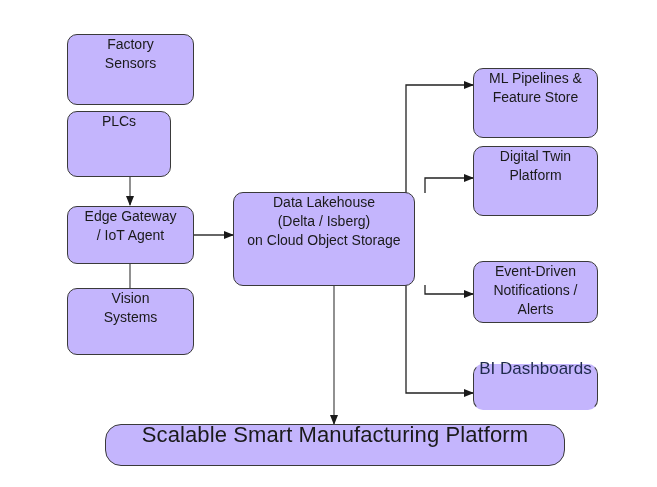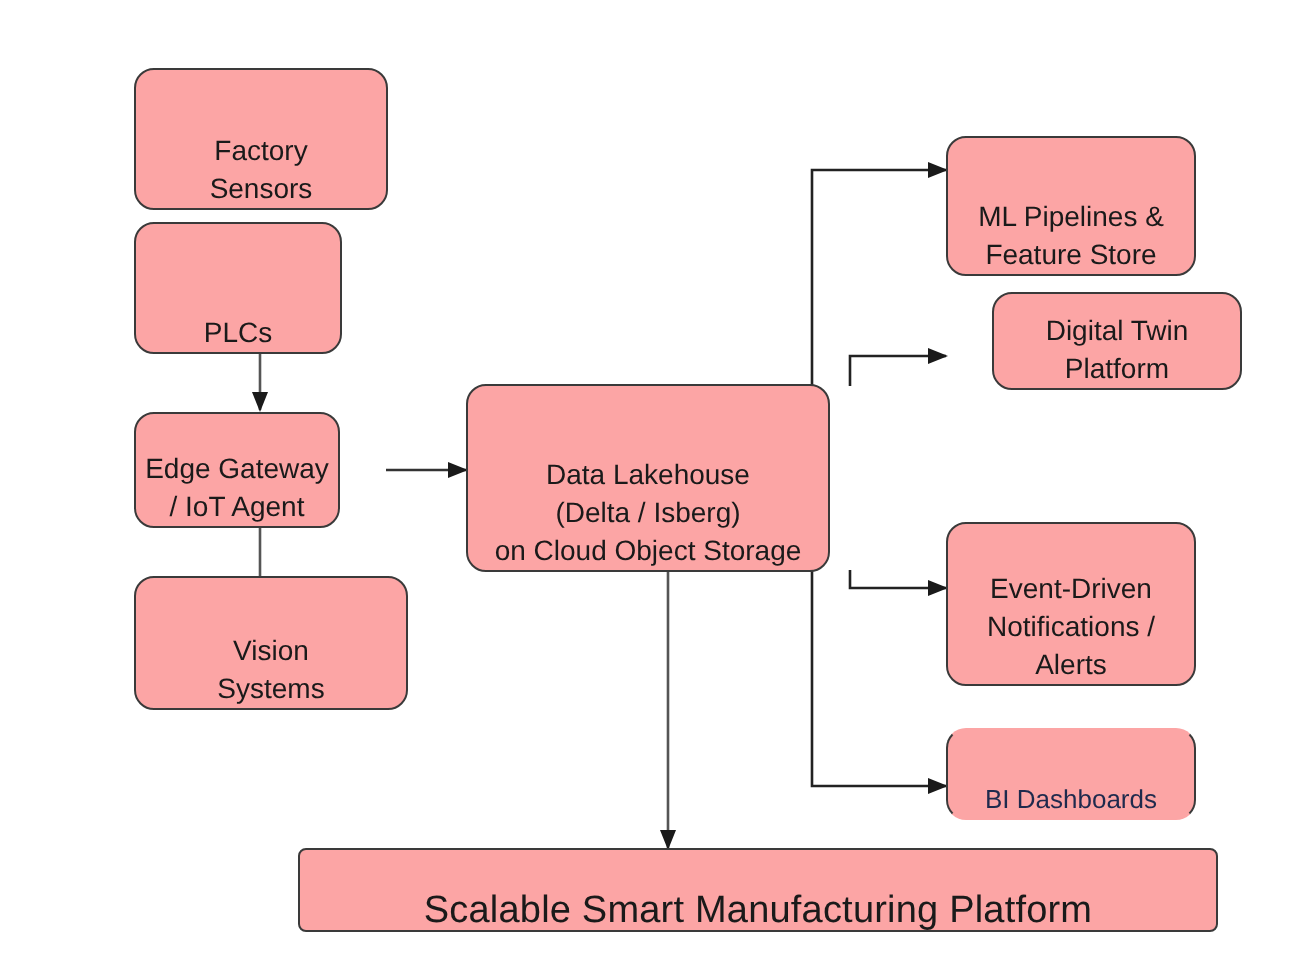--- a/index.html
+++ b/index.html
@@ -1,24 +1,24 @@
 <!DOCTYPE html>
 <html><head>
 <meta charset="utf-8">
 <style>
   html, body { margin: 0; padding: 0; background: #ffffff; }
   body { width: 657px; height: 487px; position: relative; overflow: hidden;
          font-family: "Liberation Sans", "DejaVu Sans", sans-serif; color: #1a1a1a; }
   #diagram { position: absolute; left: 0; top: 0; }
   .box { position: absolute; box-sizing: border-box; border: 1.3px solid #3a3a3a;
-         border-radius: 10px; background: #fca5a5; display: flex; align-items: flex-end;
+         border-radius: 10px; background: #c4b5fd; display: flex; align-items: flex-start;
          justify-content: center; text-align: center; font-size: 14px; line-height: 19px; }
   .box span { white-space: pre-line; }
-  .box.bottom { font-size: 19px; font-weight: 500; border-radius: 4px; letter-spacing: 0.1px; margin-left: 44px; }
-  .box.bi { border-top-color: transparent; border-bottom-color: transparent; font-size: 13px; color: #1f2a4d; }
+  .box.bottom { font-size: 22px; font-weight: 500; border-radius: 16px; letter-spacing: 0.1px; }
+  .box.bi { border-top-color: transparent; border-bottom-color: transparent; font-size: 17px; color: #1f2a4d; }
 </style>
 </head>
 <body>
 
 <svg id="diagram" width="657" height="487">
   <defs>
     <marker id="arr" markerWidth="10" markerHeight="10" refX="9" refY="5" orient="auto" markerUnits="userSpaceOnUse">
       <path d="M0,1 L10,5 L0,9 Z" fill="#1a1a1a"></path>
     </marker>
   </defs>
@@ -40,44 +40,44 @@
   <line x1="334" y1="285" x2="334" y2="424" stroke="#555" stroke-width="1.3" marker-end="url(#arr)"></line>
 </svg>
 
 <div class="box" style="left:67px;top:34px;width:127px;height:71px;">
   <span>Factory
 Sensors</span>
 </div>
 <div class="box" style="left:67px;top:111px;width:104px;height:66px;">
   <span>PLCs</span>
 </div>
-<div class="box" style="left:67px;top:206px;width:103px;height:58px;">
+<div class="box" style="left:67px;top:206px;width:127px;height:58px;">
   <span>Edge Gateway
 / IoT Agent</span>
 </div>
-<div class="box" style="left:67px;top:288px;width:137px;height:67px;">
+<div class="box" style="left:67px;top:288px;width:127px;height:67px;">
   <span>Vision
 Systems</span>
 </div>
 
 <div class="box" style="left:233px;top:192px;width:182px;height:94px;">
   <span>Data Lakehouse
 (Delta / Isberg)
 on Cloud Object Storage</span>
 </div>
 
 <div class="box" style="left:473px;top:68px;width:125px;height:70px;">
   <span>ML Pipelines &amp; 
 Feature Store</span>
 </div>
-<div class="box" style="left:496px;top:146px;width:125px;height:49px;">
+<div class="box" style="left:473px;top:146px;width:125px;height:70px;">
   <span>Digital Twin
 Platform</span>
 </div>
-<div class="box" style="left:473px;top:261px;width:125px;height:82px;">
+<div class="box" style="left:473px;top:261px;width:125px;height:62px;">
   <span>Event-Driven
 Notifications /
 Alerts</span>
 </div>
 <div class="box bi" style="left:473px;top:364px;width:125px;height:46px;">
   <span style="margin-top:-6px;">BI Dashboards</span>
 </div>
 
 <div class="box bottom" style="left:105px;top:424px;width:460px;height:42px;">
   <span>Scalable Smart Manufacturing Platform</span>

